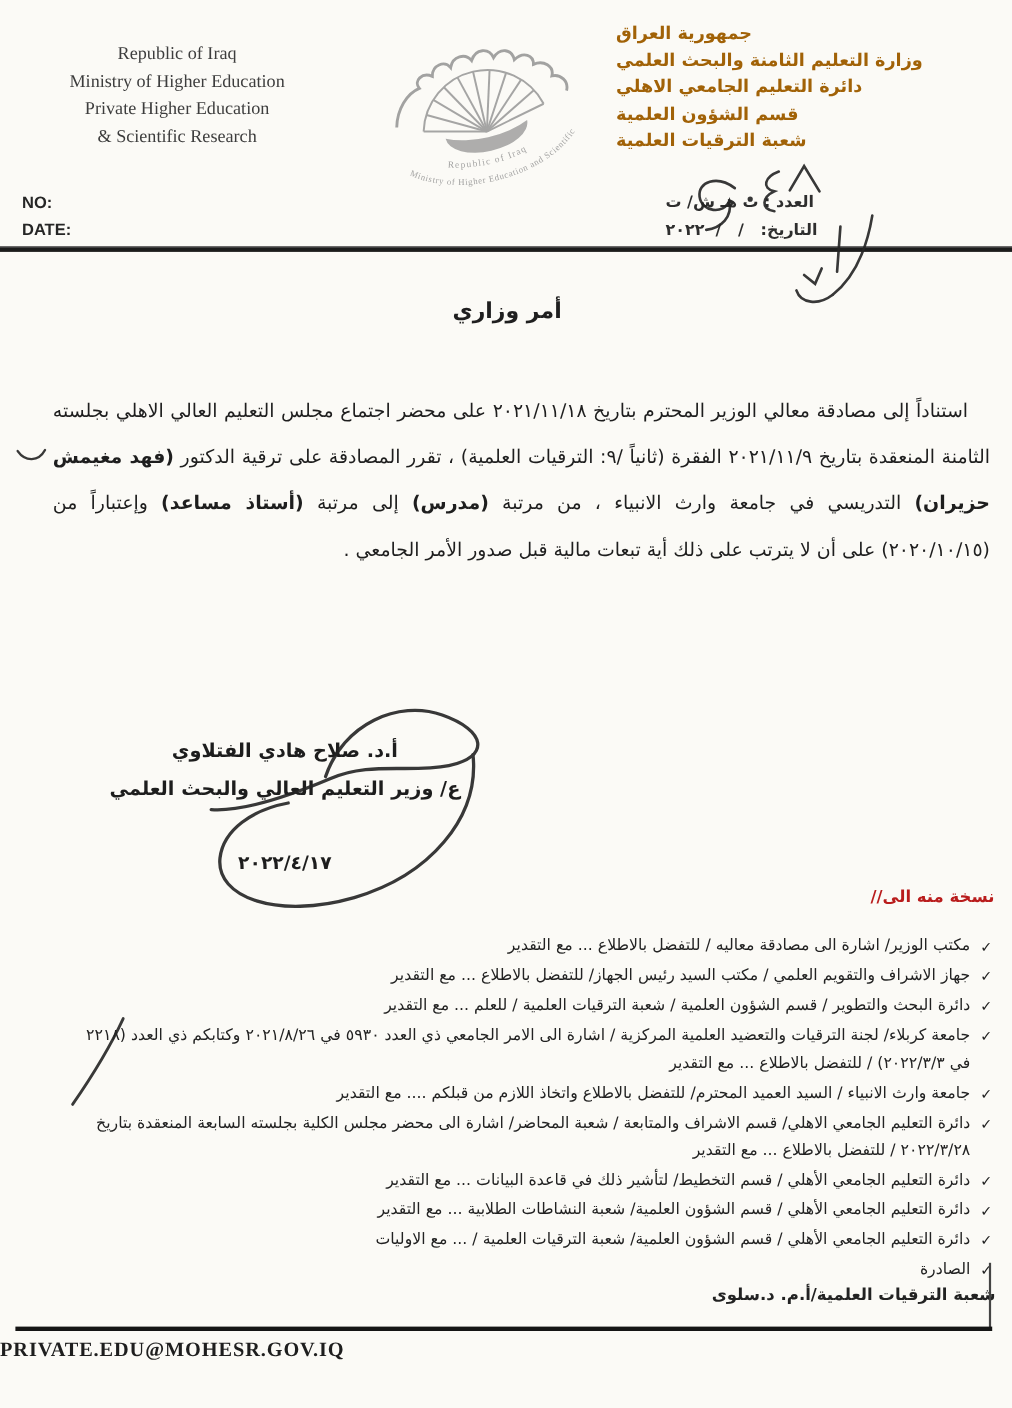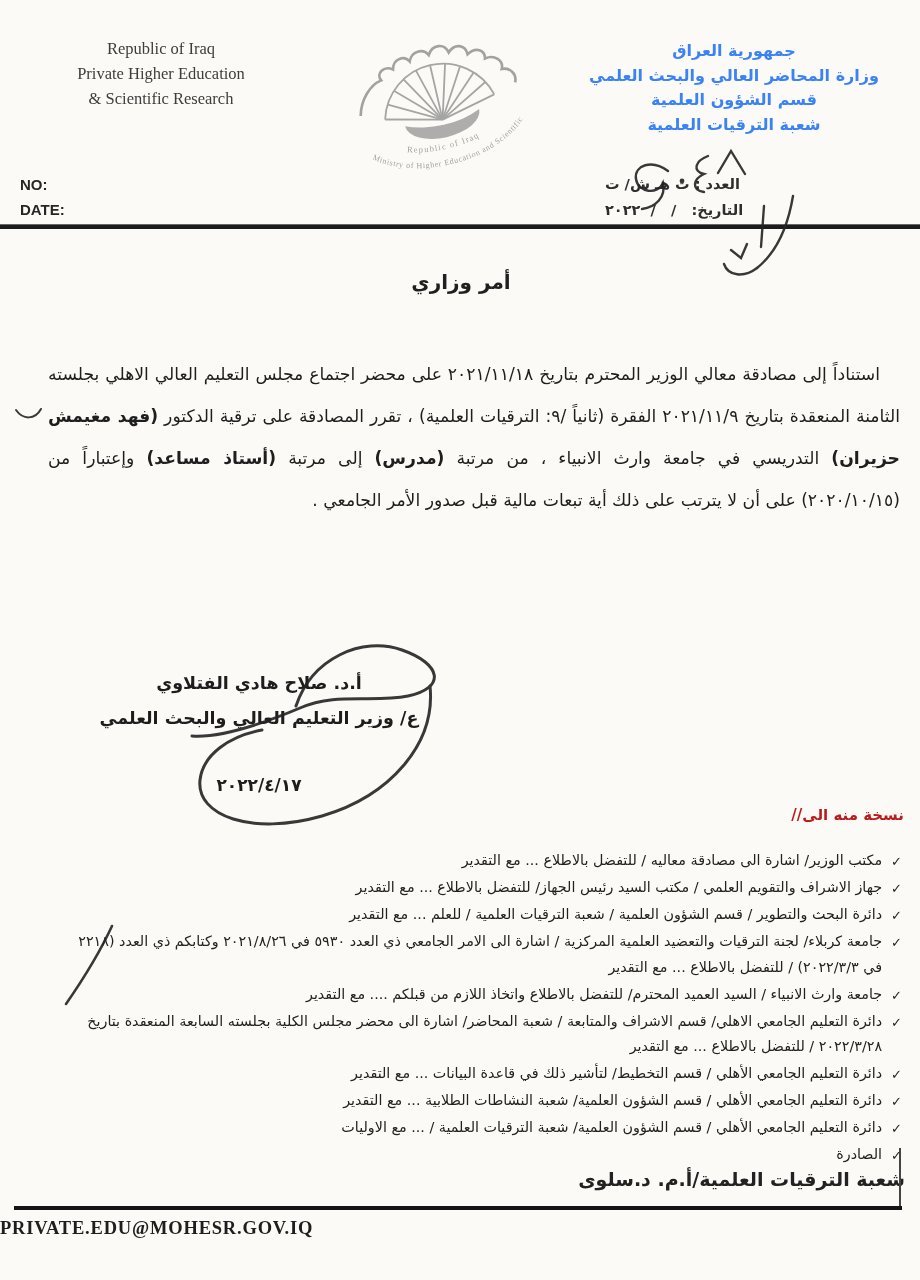--- a/index.html
+++ b/index.html
@@ -6,57 +6,58 @@
   .page{position:relative;width:920px;height:1280px;background:#fbfaf6;overflow:hidden;
         font-family:"DejaVu Sans",sans-serif;color:#222;}
   
   .hdr-en{position:absolute;left:28px;top:36px;width:266px;text-align:center;
           font-family:"Liberation Serif",serif;font-size:16.5px;line-height:25px;color:#3d3d3d;}
   .no-date{position:absolute;left:20px;top:172px;font-family:"Liberation Sans",sans-serif;
            font-weight:bold;font-size:15px;line-height:25px;color:#262626;}
   
   .seal{position:absolute;left:320px;top:24px;width:238px;height:158px;opacity:.82;}
   
-  .hdr-ar{position:absolute;right:12px;top:18px;width:348px;direction:rtl;text-align:center;
-          font-size:16px;font-weight:600;line-height:24.5px;color:#3b82f6;margin-top:21px;}
+  .hdr-ar{position:absolute;right:12px;top:18px;width:348px;direction:rtl;text-align:left;
+          font-size:16px;font-weight:600;line-height:24.5px;color:#a16207;}
   .numblock{position:absolute;right:15px;top:171px;width:300px;direction:rtl;text-align:left;
             font-size:14.5px;font-weight:600;line-height:26px;color:#2e2e2e;}
   .rule-top{position:absolute;left:0;top:224px;width:920px;height:4px;background:#1c1c1c;
             border-top:1px solid #666;}
   .doc-title{position:absolute;left:1px;top:270px;width:920px;text-align:center;direction:rtl;
              font-size:20px;font-weight:700;color:#1f1f1f;}
   .order-body{position:absolute;right:20px;left:48px;top:336px;direction:rtl;text-align:justify;
               font-size:17.2px;line-height:42px;color:#1e1e1e;text-indent:20px;}
   .order-body .b{font-weight:700;}
   .sig{position:absolute;left:78px;top:666px;width:362px;text-align:center;direction:rtl;
        font-weight:700;font-size:17.5px;line-height:35px;color:#1d1d1d;}
   .sig .sig-date{letter-spacing:3px;font-size:17px;margin-top:32px;}
   .copies-head{position:absolute;right:16px;top:806px;direction:rtl;font-size:15px;
                font-weight:700;color:#b91c1c;}
   .copies-list{position:absolute;right:18px;left:58px;top:848px;direction:rtl;list-style:none;
                margin:0;padding:0;font-size:14.3px;line-height:25.5px;color:#222;font-weight:500;}
   .copies-list li{display:flex;align-items:flex-start;margin-bottom:1.5px;}
   .chk{flex:0 0 auto;margin-left:9px;font-size:13px;transform:translateY(1px);}
   .ctxt{flex:1;}
-  .closing{position:absolute;right:15px;top:1168px;direction:rtl;font-size:19px;
+  .closing{position:absolute;right:15px;top:1168px;direction:rtl;font-size:15px;
            font-weight:700;color:#222;}
   .rule-bottom{position:absolute;left:14px;top:1206px;width:888px;height:4px;background:#151515;}
   .scan-edge{position:absolute;left:899px;top:1148px;width:2px;height:60px;background:#444;}
   .email{position:absolute;left:0;top:1218px;width:920px;
          font-family:"Liberation Serif",serif;font-weight:700;font-size:18.5px;
          letter-spacing:.8px;color:#1e1e1e;}
   .hw{position:absolute;left:0;top:0;width:920px;height:1280px;pointer-events:none;}
 </style>
 </head>
 <body>
 
 <div class="page">
 
   <div class="hdr-en">
     <div>Republic of Iraq</div>
+    <div>Ministry of Higher Education</div>
     <div>Private Higher Education</div>
     <div>&amp; Scientific Research</div>
   </div>
 
   <div class="no-date">
     <div>NO:</div>
     <div>DATE:</div>
   </div>
 
   <svg class="seal" viewBox="0 0 238 158">
@@ -89,21 +90,22 @@
         <textPath href="#arc1" startOffset="22%">Republic  of  Iraq</textPath>
       </text>
       <text font-size="8" letter-spacing="0.6" fill="#8f8f8f" stroke="none" font-family="Liberation Serif, serif">
         <textPath href="#arc2" startOffset="4%">Ministry of Higher Education and Scientific</textPath>
       </text>
     </g>
   </svg>
 
   <div class="hdr-ar">
     <div>جمهورية العراق</div>
-    <div>وزارة المحاضر العالي والبحث العلمي</div>
+    <div>وزارة التعليم الثامنة والبحث العلمي</div>
+    <div>دائرة التعليم الجامعي الاهلي</div>
     <div>قسم الشؤون العلمية</div>
     <div>شعبة الترقيات العلمية</div>
   </div>
 
   <div class="numblock">
     <div>العدد : ت هـ ش/ ت</div>
     <div>التاريخ:&nbsp;&nbsp;&nbsp;/&nbsp;&nbsp;&nbsp;/&nbsp;&nbsp;٢٠٢٢</div>
   </div>
 
   <div class="rule-top"></div>

